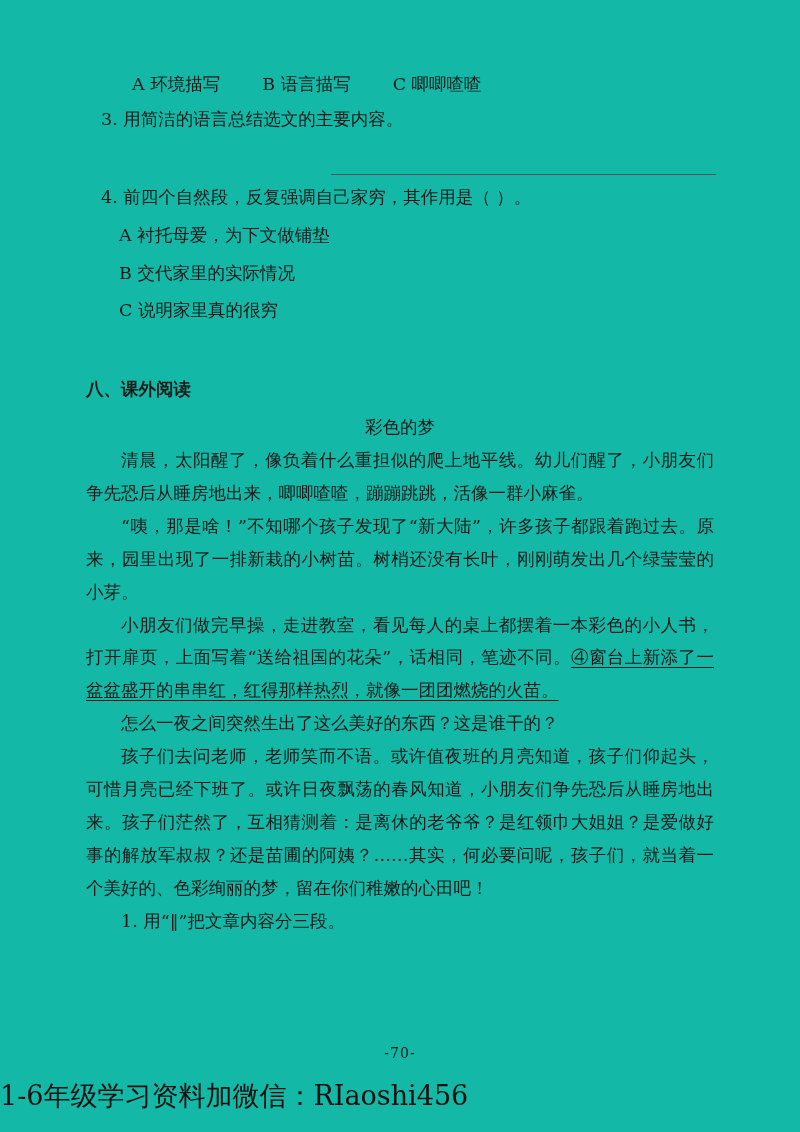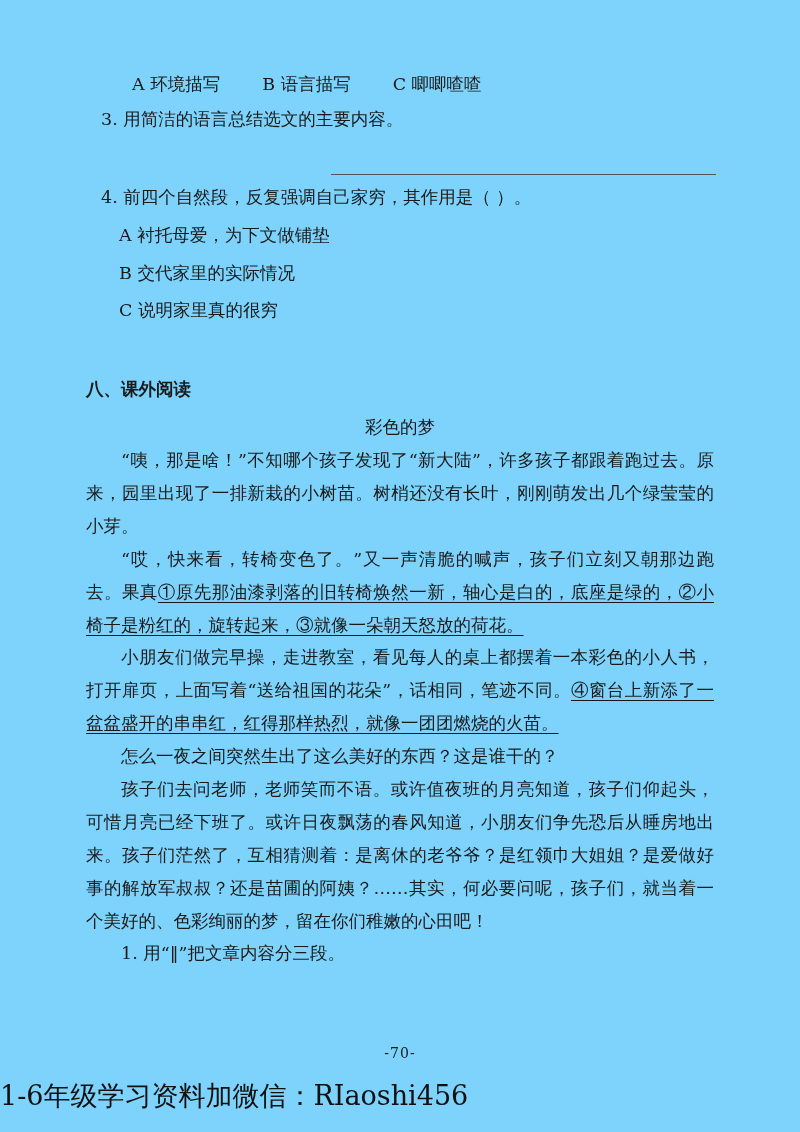--- a/index.html
+++ b/index.html
@@ -5,21 +5,21 @@
   html, body {
     margin: 0;
     padding: 0;
     background: #ffffff;
   }
   .page {
     position: relative;
     width: 800px;
     height: 1132px;
     margin: 0 auto;
-    background: #7dd3fc;
+    background: #14b8a6;
     color: #1a1a1a;
     font-family: "DejaVu Serif", "Liberation Serif", serif;
     font-size: 17.5px;
     line-height: 1.88;
     box-sizing: border-box;
     padding: 68px 86px 0 86px;
     overflow: hidden;
   }
   .opt-row {
     display: flex;
@@ -104,24 +104,24 @@
 
   <div class="q4-stem">4.  前四个自然段，反复强调自己家穷，其作用是（      ）。</div>
   <div class="q4-option">A 衬托母爱，为下文做铺垫</div>
   <div class="q4-option">B 交代家里的实际情况</div>
   <div class="q4-option">C 说明家里真的很穷</div>
 
   <div class="section-heading">八、课外阅读</div>
 
   <div class="reading-title">彩色的梦</div>
 
+  <p class="para">清晨，太阳醒了，像负着什么重担似的爬上地平线。幼儿们醒了，小朋友们争先恐后从睡房地出来，唧唧喳喳，蹦蹦跳跳，活像一群小麻雀。</p>
 
   <p class="para">“咦，那是啥！”不知哪个孩子发现了“新大陆”，许多孩子都跟着跑过去。原来，园里出现了一排新栽的小树苗。树梢还没有长叶，刚刚萌发出几个绿莹莹的小芽。</p>
 
-  <p class="para"><span>“哎，快来看，转椅变色了。”又一声清脆的喊声，孩子们立刻又朝那边跑去。果真</span><span class="ul">①原先那油漆剥落的旧转椅焕然一新，轴心是白的，底座是绿的，②小椅子是粉红的，旋转起来，③就像一朵朝天怒放的荷花。</span></p>
 
   <p class="para"><span>小朋友们做完早操，走进教室，看见每人的桌上都摆着一本彩色的小人书，打开扉页，上面写着“送给祖国的花朵”，话相同，笔迹不同。</span><span class="ul">④窗台上新添了一盆盆盛开的串串红，红得那样热烈，就像一团团燃烧的火苗。</span></p>
 
   <p class="para">怎么一夜之间突然生出了这么美好的东西？这是谁干的？</p>
 
   <p class="para">孩子们去问老师，老师笑而不语。或许值夜班的月亮知道，孩子们仰起头，可惜月亮已经下班了。或许日夜飘荡的春风知道，小朋友们争先恐后从睡房地出来。孩子们茫然了，互相猜测着：是离休的老爷爷？是红领巾大姐姐？是爱做好事的解放军叔叔？还是苗圃的阿姨？……其实，何必要问呢，孩子们，就当着一个美好的、色彩绚丽的梦，留在你们稚嫩的心田吧！</p>
 
   <p class="sub-question">1.  用“‖”把文章内容分三段。</p>
 
   <div class="page-number">-70-</div>

